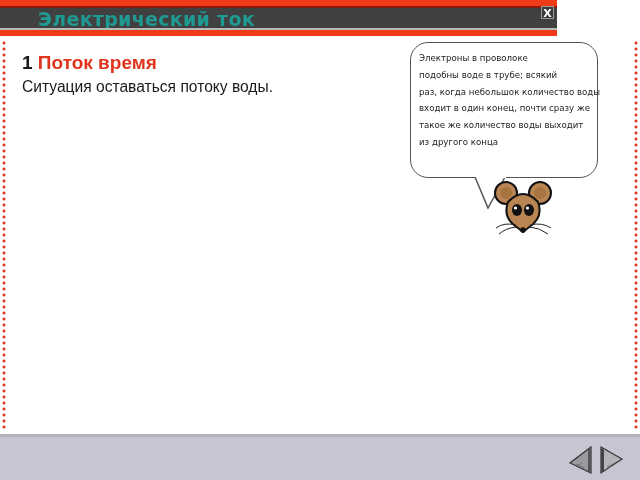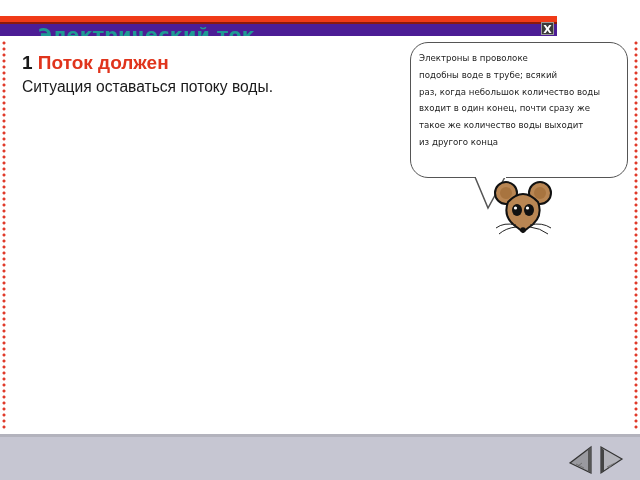--- a/index.html
+++ b/index.html
@@ -1,21 +1,21 @@
 <!DOCTYPE html>
 <html><head>
   <meta charset="utf-8">
   <style>
     * { margin: 0; padding: 0; box-sizing: border-box; }
     html, body { width: 640px; height: 480px; overflow: hidden; background: #ffffff; }
     body { position: relative; font-family: "Liberation Sans", sans-serif; }
 
     .title-bar {
-      position: absolute; left: 0; top: 16px; width: 557px; height: 36px;
-      background: #4c1d95;
+      position: absolute; left: 0; top: 0; width: 557px; height: 36px;
+      background: #404040;
       border-top: 6px solid #f03a17;
       border-bottom: 6px solid #f03a17;
     }
     .title-bar::before {
       content: ""; position: absolute; left: 0; right: 0; top: 0; height: 2px; background: #8b1a0a;
     }
     .title-bar::after {
       content: ""; position: absolute; left: 0; right: 0; bottom: 0; height: 2px; background: #b9b9b9;
     }
     .title-text {
@@ -44,21 +44,21 @@
     .text-block {
       position: absolute; left: 22px; top: 14px; width: 390px;
       color: #1a1a1a; font-size: 15.6px; line-height: 22.5px;
     }
     .heading { font-size: 19px; font-weight: bold; line-height: 26px; }
     .heading .num { color: #1a1a1a; }
     .heading .htitle { color: #e0341c; }
     .para { margin-bottom: 3px; }
 
     .bubble {
-      position: absolute; left: 410px; top: 6px; width: 218px; height: 136px;
+      position: absolute; left: 410px; top: 6px; width: 188px; height: 136px;
       border: 1.5px solid #555; border-radius: 18px; background: #fff;
     }
     .bubble-text {
       position: absolute; left: 8px; top: 7px; width: 205px;
       font-family: "DejaVu Sans", sans-serif; font-size: 9.4px; line-height: 16.8px;
       color: #222; transform: scaleX(0.92); transform-origin: left top; white-space: nowrap;
     }
     .bubble-tail { position: absolute; left: 0; top: 0; }
 
     .mouse { position: absolute; left: 494px; top: 142px; }
@@ -79,21 +79,21 @@
   <div class="close-btn">X</div>
 </div>
 
 <div class="content-area">
   <div class="dots-left"></div>
   <div class="dots-right"></div>
 
   <div class="text-block">
     <div class="heading">
       <span class="num">1</span>
-      <span class="htitle">Поток должен</span>
+      <span class="htitle">Поток время</span>
     </div>
     <p class="para">Ситуация оставаться потоку воды.</p>
   </div>
 
   <svg class="bubble-tail" width="640" height="400" style="position:absolute;left:0;top:0;pointer-events:none;">
     <polyline points="475,141 488,172 505,141" fill="#fff" stroke="#555" stroke-width="1.5"></polyline>
   </svg>
 
   <div class="bubble">
     <div class="bubble-text">

